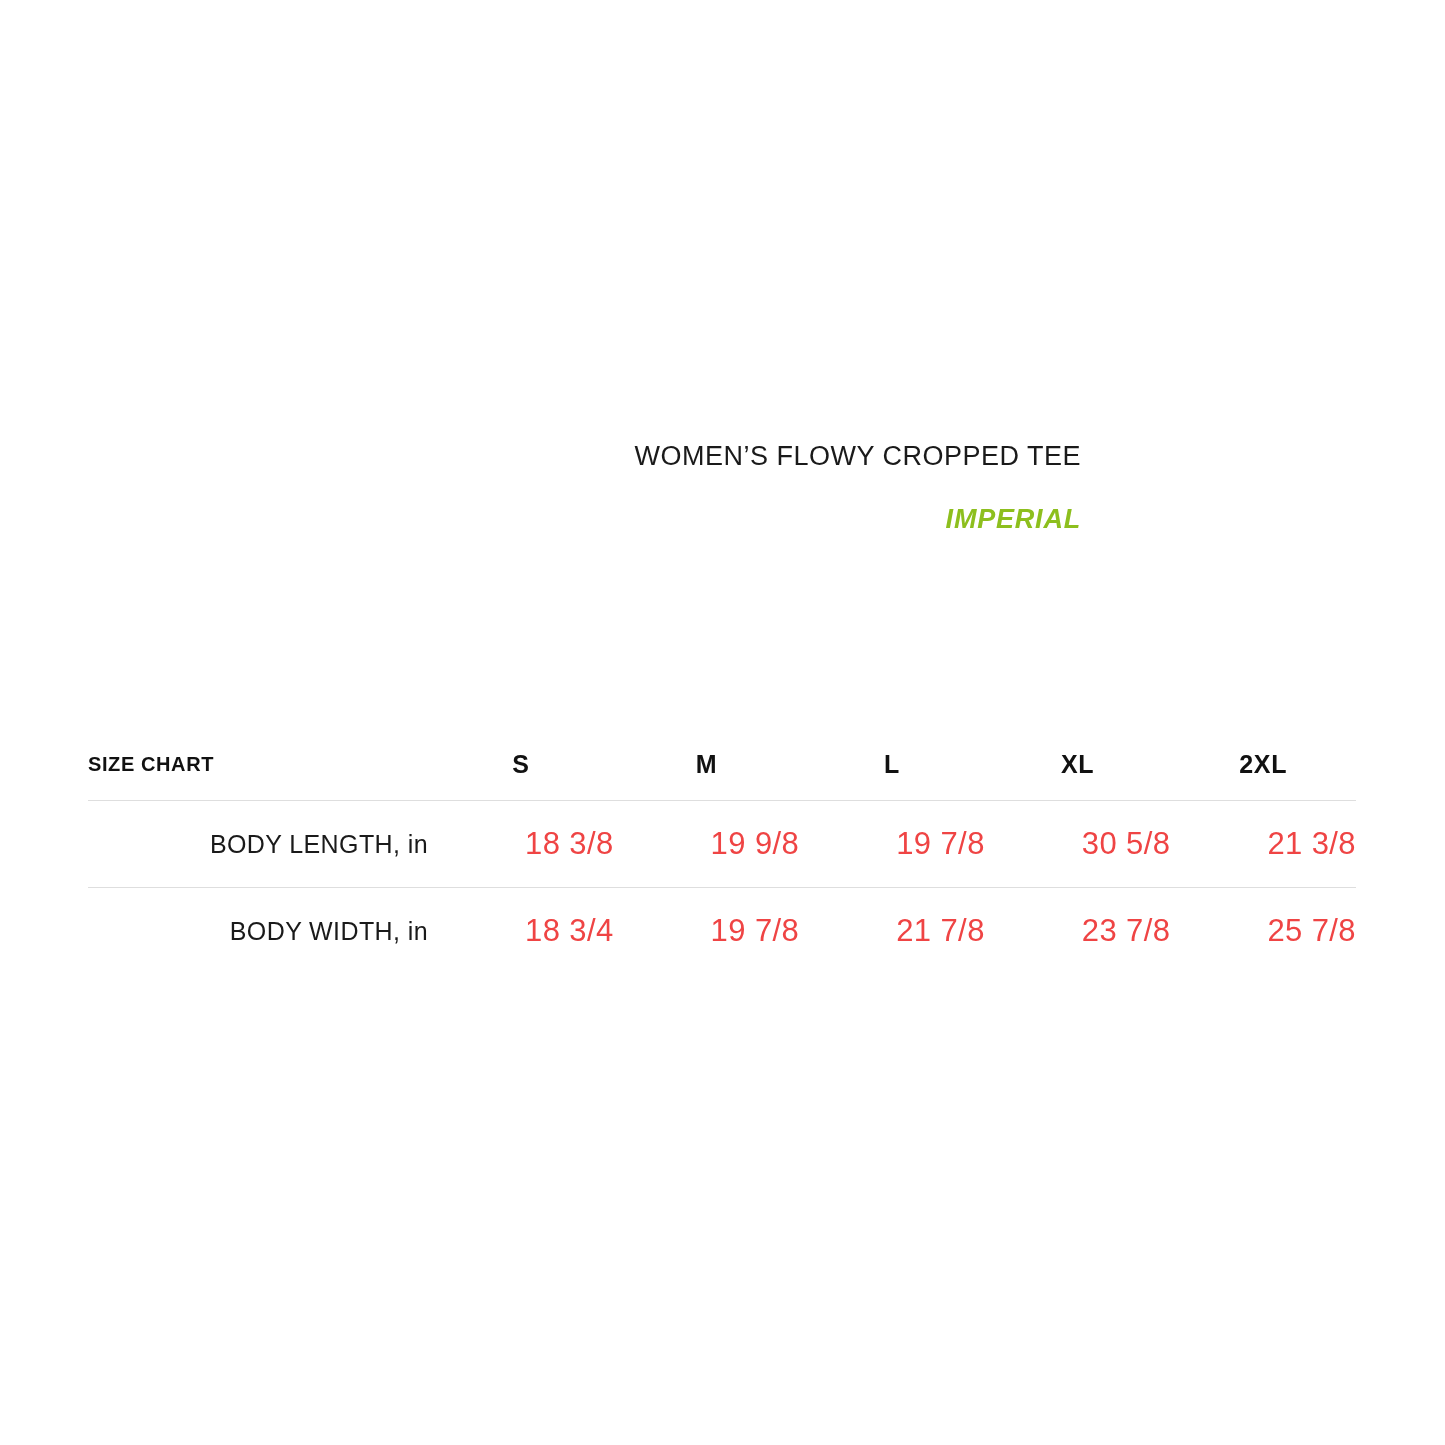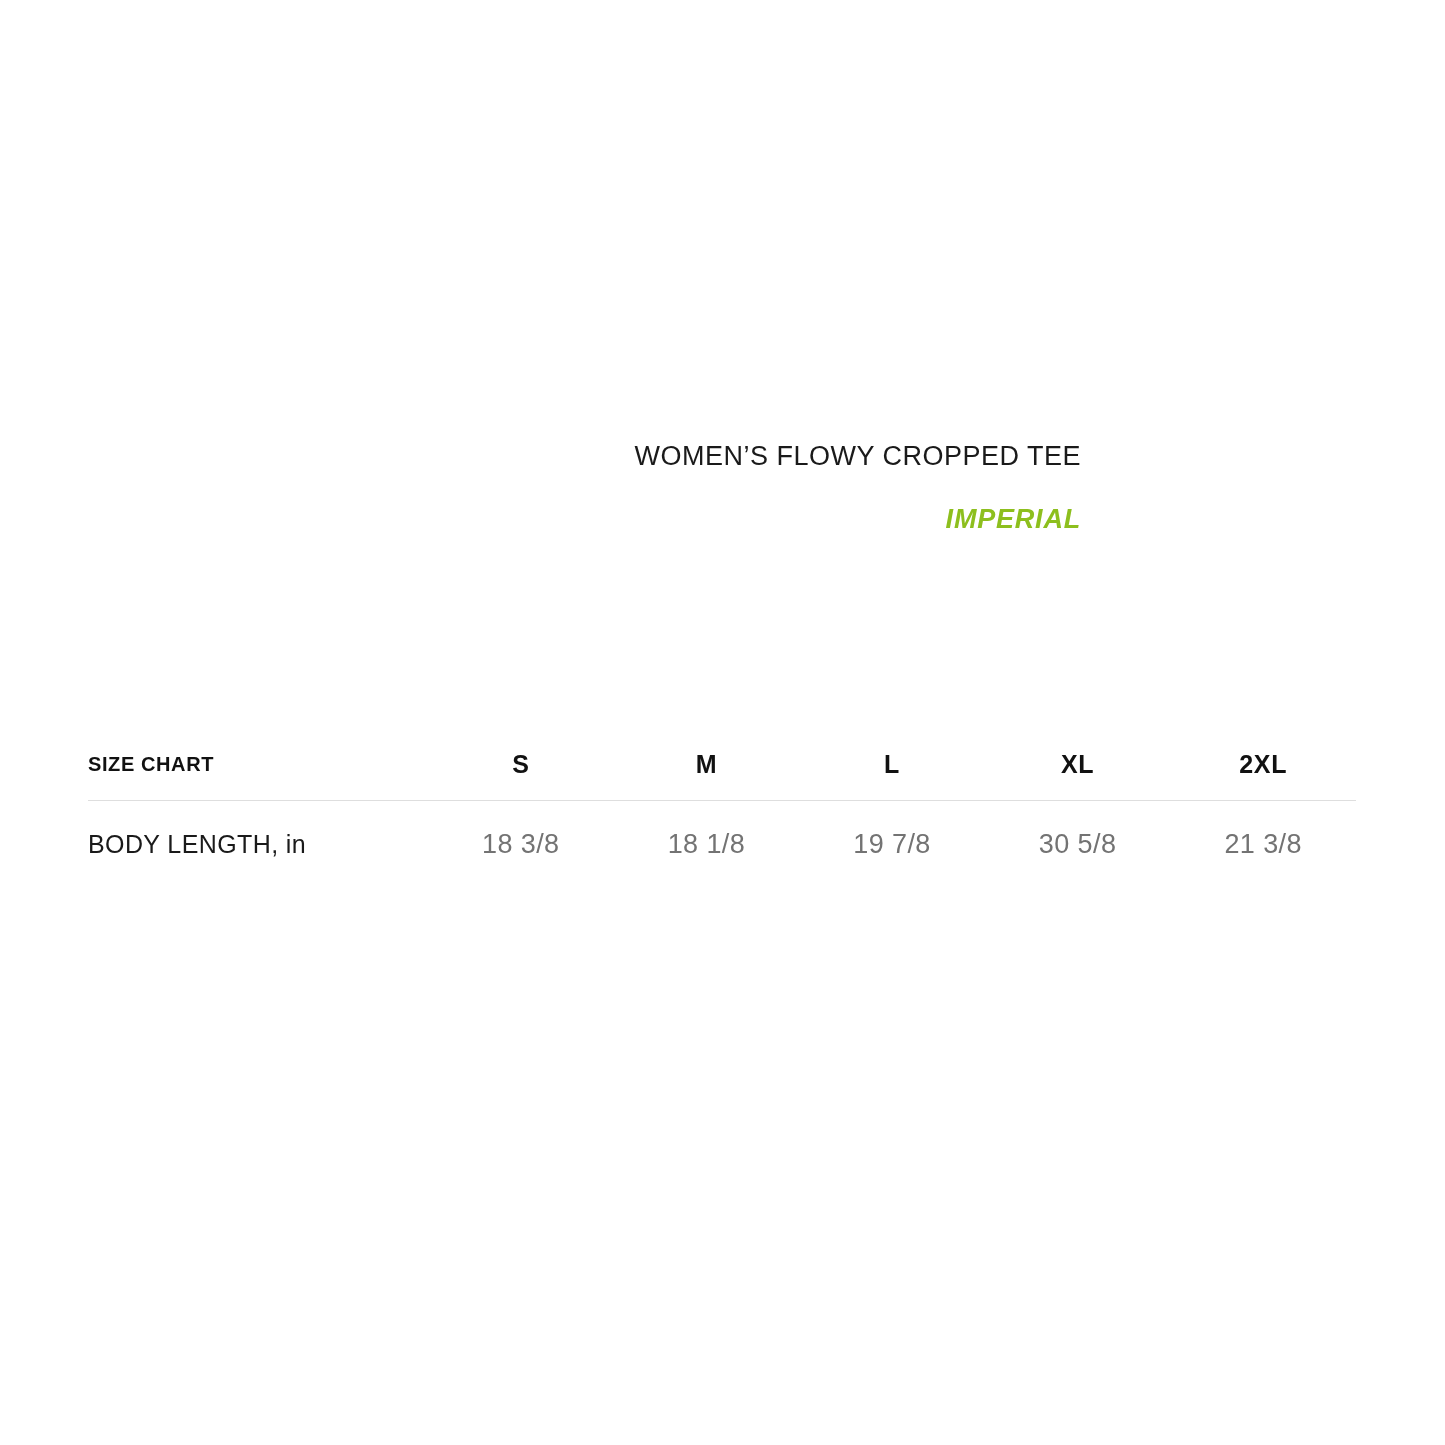--- a/index.html
+++ b/index.html
@@ -87,40 +87,41 @@
     letter-spacing: 0.6px;
     color: #111111;
     height: 72px;
     vertical-align: middle;
   }
 
   tr.data-row td {
     height: 86px;
     vertical-align: middle;
     border-top: 1px solid #dedede;
+    text-align: right;
   }
 
   tr.header-row th {
     border-bottom: 1px solid #dedede;
   }
 
   .measure-label {
     text-align: left;
     font-size: 25px;
     font-weight: 400;
     letter-spacing: 0.4px;
     color: #1a1a1a;
   }
 
   .measure-value {
     text-align: center;
-    font-size: 27px;
+    font-size: 31px;
     font-weight: 400;
     letter-spacing: 0.4px;
-    color: #737373;
+    color: #ef4444;
   }
 </style>
 </head>
 <body>
 
 <div class="page">
 
   <div class="header-block">
     <div class="product-title">WOMEN’S FLOWY CROPPED TEE</div>
     <div class="unit-label" style="color: rgb(141, 191, 30);">IMPERIAL</div>
@@ -135,22 +136,30 @@
           <th class="size-head-cell">M</th>
           <th class="size-head-cell">L</th>
           <th class="size-head-cell">XL</th>
           <th class="size-head-cell">2XL</th>
         </tr>
       </thead>
       <tbody>
         <tr class="data-row">
           <td class="measure-label">BODY LENGTH, in</td>
           <td class="measure-value">18 3/8</td>
-          <td class="measure-value">18 1/8</td>
+          <td class="measure-value">19 9/8</td>
           <td class="measure-value">19 7/8</td>
           <td class="measure-value">30 5/8</td>
           <td class="measure-value">21 3/8</td>
+        </tr>
+        <tr class="data-row">
+          <td class="measure-label">BODY WIDTH, in</td>
+          <td class="measure-value">18 3/4</td>
+          <td class="measure-value">19 7/8</td>
+          <td class="measure-value">21 7/8</td>
+          <td class="measure-value">23 7/8</td>
+          <td class="measure-value">25 7/8</td>
         </tr>
       </tbody>
     </table>
   </div>
 
 </div>
 
 </body></html>

